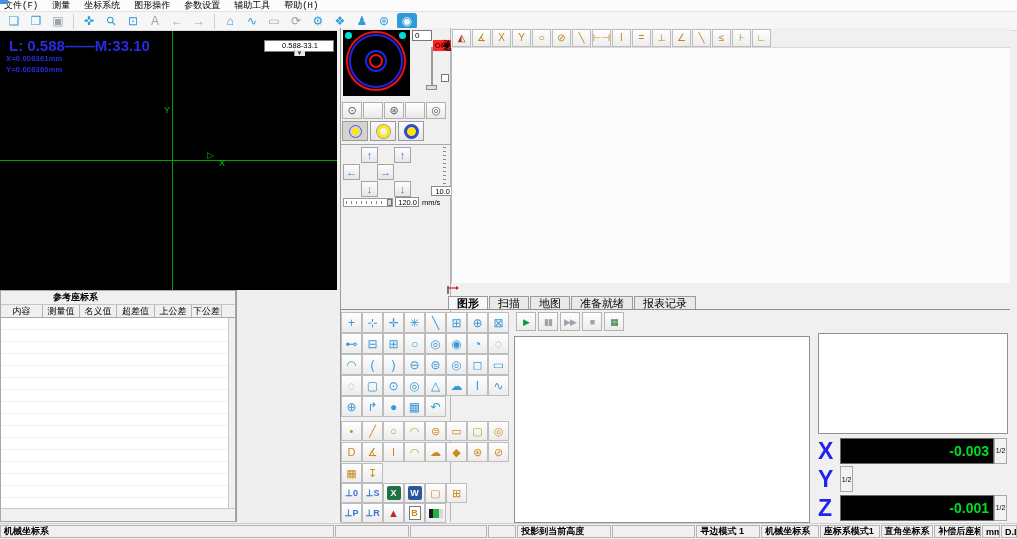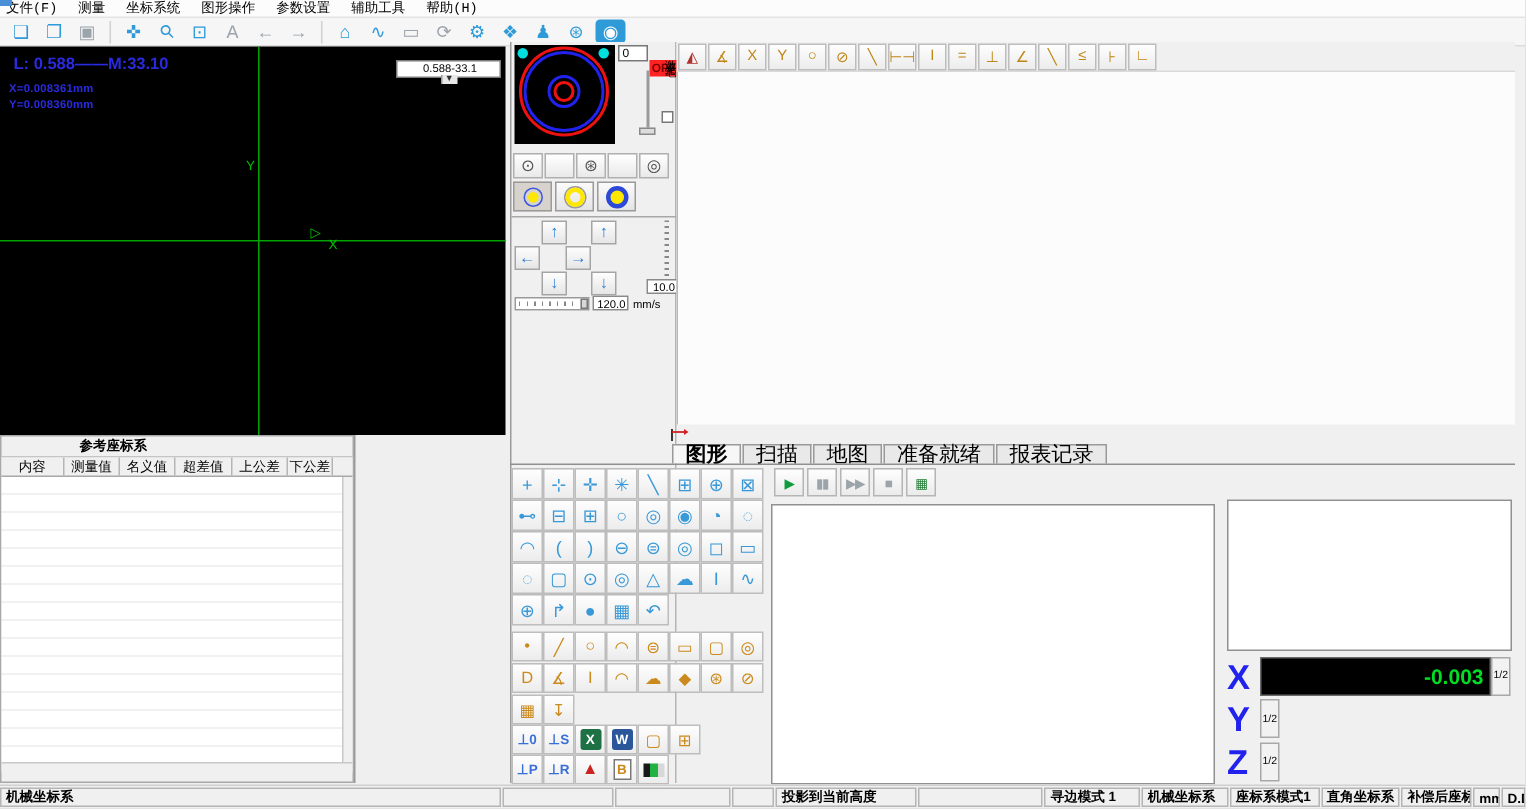--- a/index.html
+++ b/index.html
@@ -21,21 +21,21 @@
   .tbtn { width:22px; height:17px; border:none; background:transparent; display:flex; align-items:center;
           justify-content:center; font-size:12px; line-height:1; padding:0; cursor:pointer; border-radius:2px; }
   .tbtn .pg { pointer-events:none; }
   .tsep { width:1px; height:15px; background:#d0d0d0; margin:0 4px; }
   [data-name="zoom-button"] .pg { display:inline-block; transform:rotate(-45deg); }
   [data-name="camera-button"] { border-radius:3px; width:20px; height:16px; margin-left:2px; }
 
   
   .gcanvas { left:0; top:31px; width:337px; height:259px; background:#000; overflow:hidden; }
   .xline { position:absolute; background:#00a400; }
-  .readout { position:absolute; left:9px; top:6px; font-size:11px; font-weight:bold; }
+  .readout { position:absolute; left:9px; top:6px; font-size:15px; font-weight:bold; }
   .subread { position:absolute; font-size:7.5px; font-weight:bold; letter-spacing:.2px; }
   .axislab { position:absolute; font-size:9px; color:#00c000; }
   .zoomsel { position:absolute; right:3px; top:9px; width:70px; height:12px; background:#fff; border:1px solid #7a7a7a;
              font-size:7.5px; display:flex; align-items:center;flex-direction:column; }
   .zoomsel .zv { flex:1; padding-left:2px; white-space:nowrap; }
   .zoomsel .za { width:11px; height:100%; background:#e8e8e8; border-left:1px solid #9a9a9a; font-size:6px;
                  display:flex; align-items:center; justify-content:center; color:#333; }
 
   
   .reftable { left:0; top:290px; width:236px; height:232px; background:#f0f0f0; border:1px solid #a8a8a8; }
@@ -93,21 +93,21 @@
               font-size:7.5px; display:flex; align-items:center; justify-content:flex-end; padding-right:1px; }
   .speedunit { position:absolute; left:81px; top:170px; font-size:7.5px; }
 
   
   .measbar { left:451px; top:28px; width:559px; height:20px; background:#f0f0f0; display:flex; align-items:center;
              gap:1px; padding-left:1px; border-bottom:1px solid #dadada; }
   .msbtn { width:19px; height:18px; border:1px solid #bdbdbd; background:linear-gradient(#fefefe,#ececec);
            display:flex; align-items:center; justify-content:center; font-size:10px; color:#c08618; padding:0; }
   .canvas2 { left:451px; top:48px; width:559px; height:235px; background:#fcfcfc; border-left:1px solid #b8b8b8; }
   .axesicon { left:446px; top:284px; width:14px; height:12px; }
-  .tabs { left:448px; top:296px; height:13px; display:flex; font-size:14px; }
+  .tabs { left:448px; top:296px; height:13px; display:flex; font-size:11px; }
   .tab { padding:0 8px; border:1px solid #9a9a9a; border-bottom:none; background:#e9e9e9; display:flex;
          align-items:center; margin-right:1px; white-space:nowrap; }
   .tab.active { background:#f7f7f7; font-weight:bold; }
   .hline310 { left:340px; top:309px; width:670px; height:1px; background:#8f8f8f; }
 
   
   .runbar { left:516px; top:312px; display:flex; gap:2px; }
   .rbtn { width:20px; height:19px; border:1px solid #b5b5b5; background:linear-gradient(#fefefe,#ebebeb);
           display:flex; align-items:center; justify-content:center; font-size:9px; padding:0; letter-spacing:-1px; }
 
@@ -640,20 +640,23 @@
           <b class="dro-val">-0.003</b>
         </span>
       <button class="dro-half" data-name="dro-half-button">1/2</button>
     </div>
       <div class="dro-row" data-name="dro-y">
       <span class="dro-axis" data-name="dro-axis-label">Y</span>
       <button class="dro-half" data-name="dro-half-button">1/2</button>
     </div>
       <div class="dro-row" data-name="dro-z">
       <span class="dro-axis" data-name="dro-axis-label">Z</span>
+      <span class="dro-box" data-name="dro-value-display">
+          <b class="dro-val">-0.001</b>
+        </span>
       <button class="dro-half" data-name="dro-half-button">1/2</button>
     </div>
     </div>
 
   <div class="abs statusbar" data-name="status-bar">
     <span class="sc" data-name="status-ready" style="width:336px;">机械坐标系</span>
     <span class="sc" data-name="status-cell-empty" style="width:74px;"></span>
     <span class="sc" data-name="status-cell-empty" style="width:78px;"></span>
     <span class="sc" data-name="status-cell-empty" style="width:28px;"></span>
     <span class="sc" data-name="status-projection" style="width:94px;">投影到当前高度</span>

